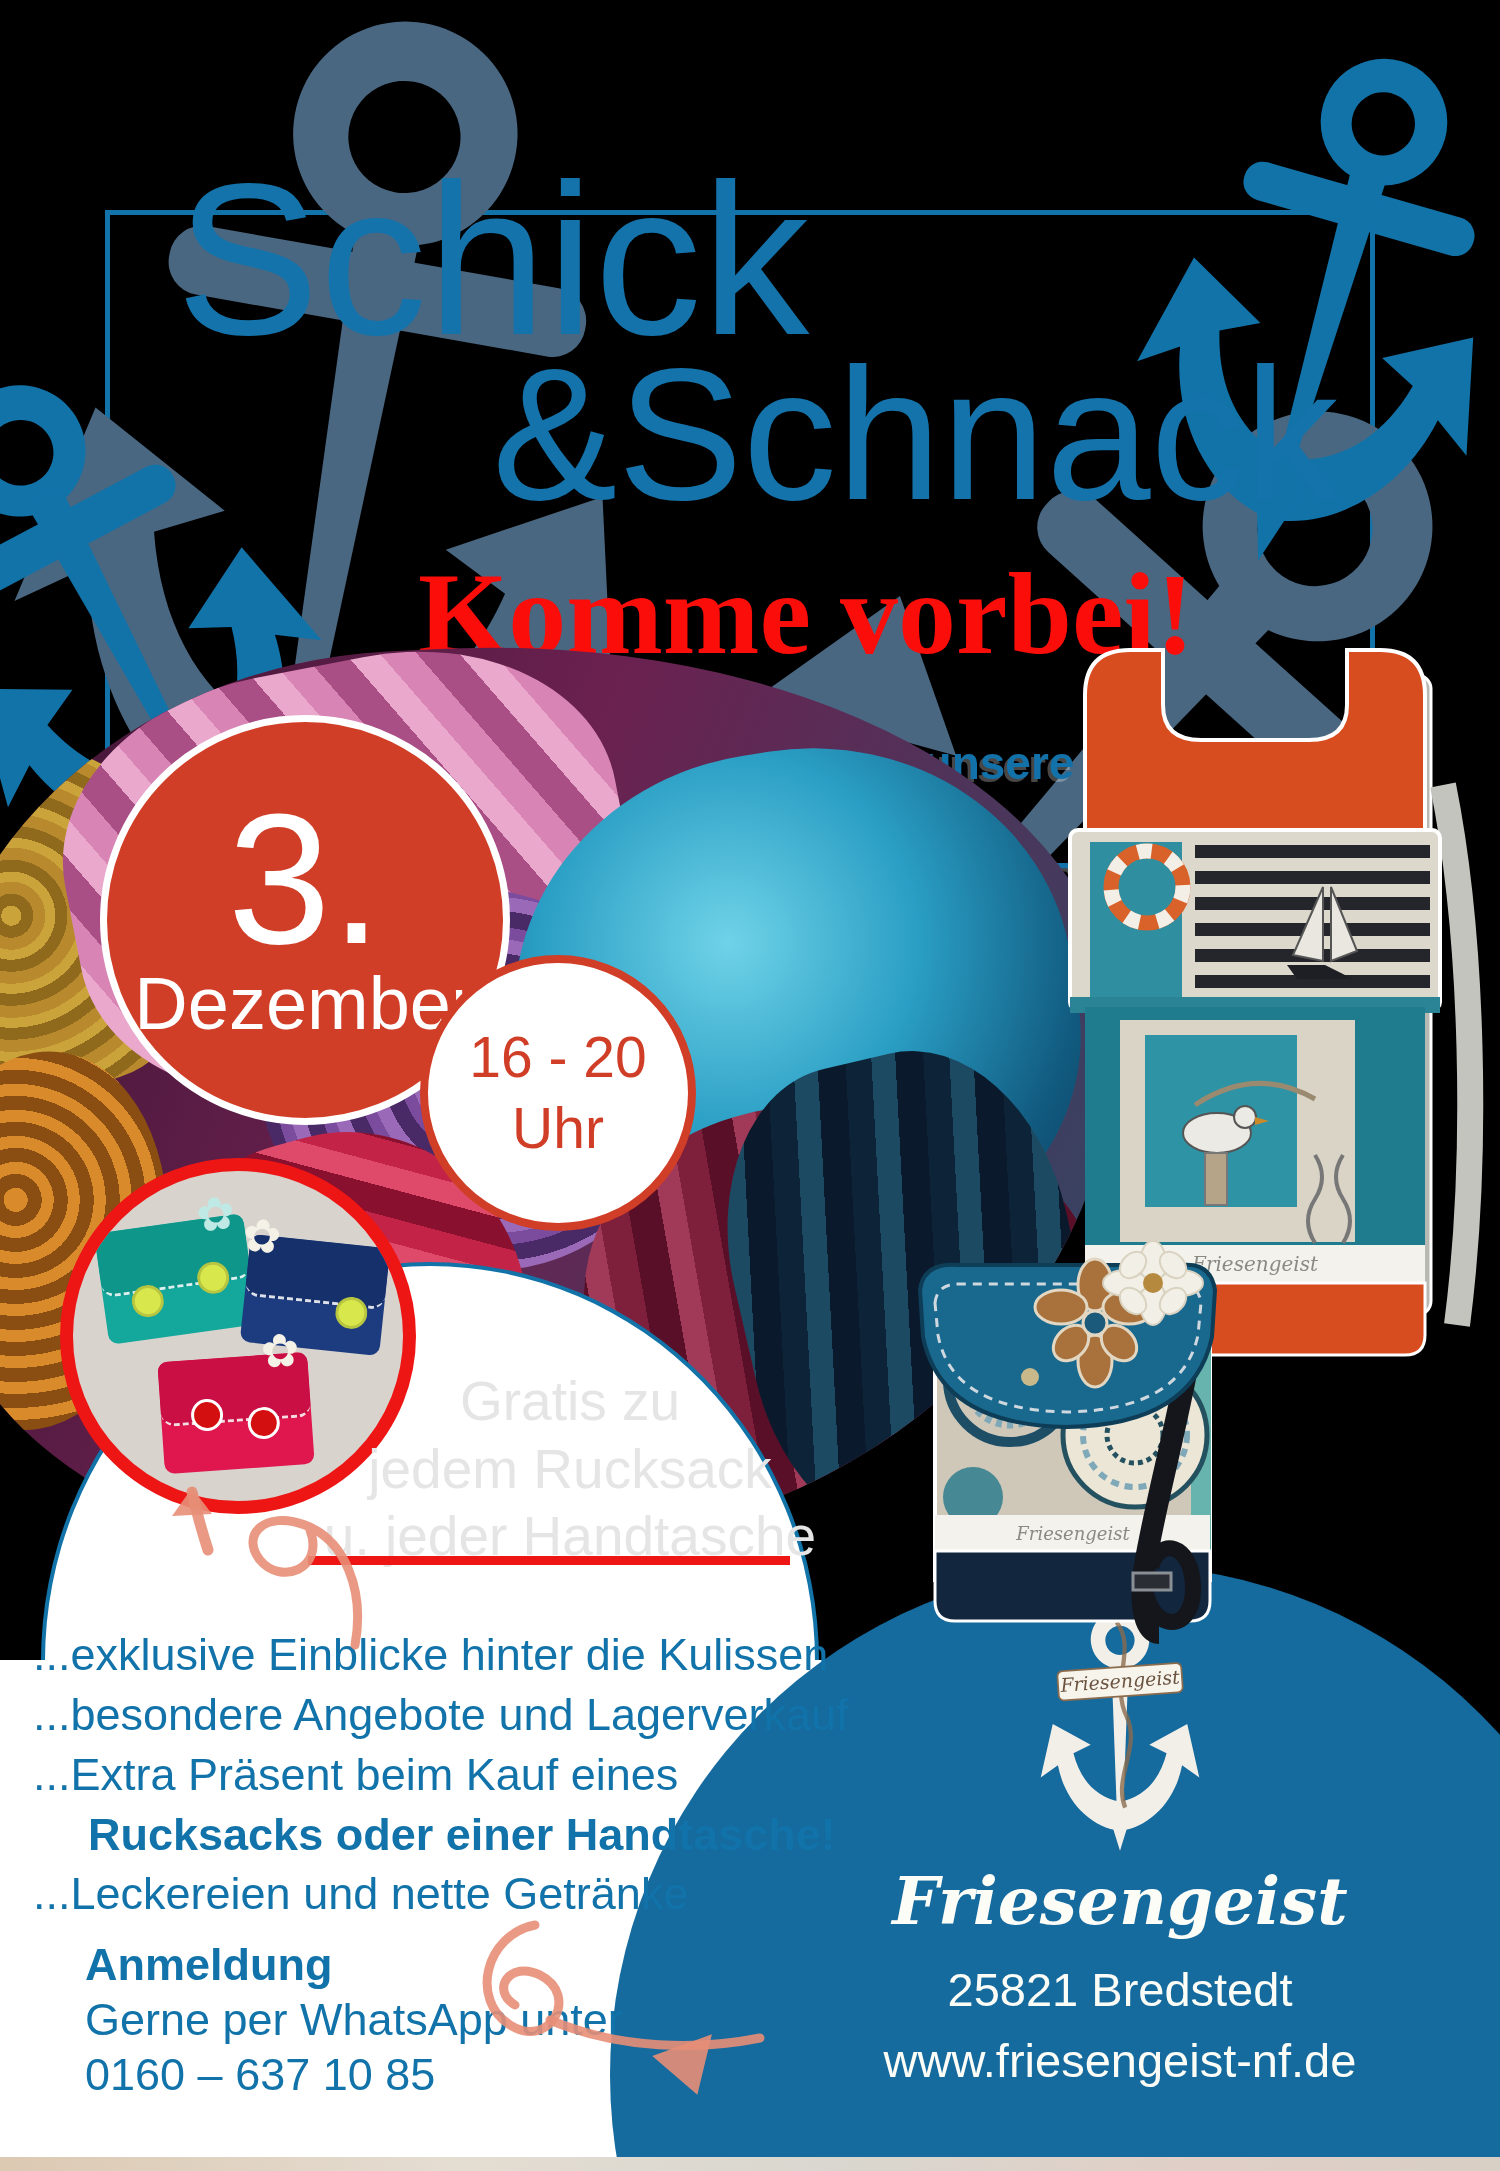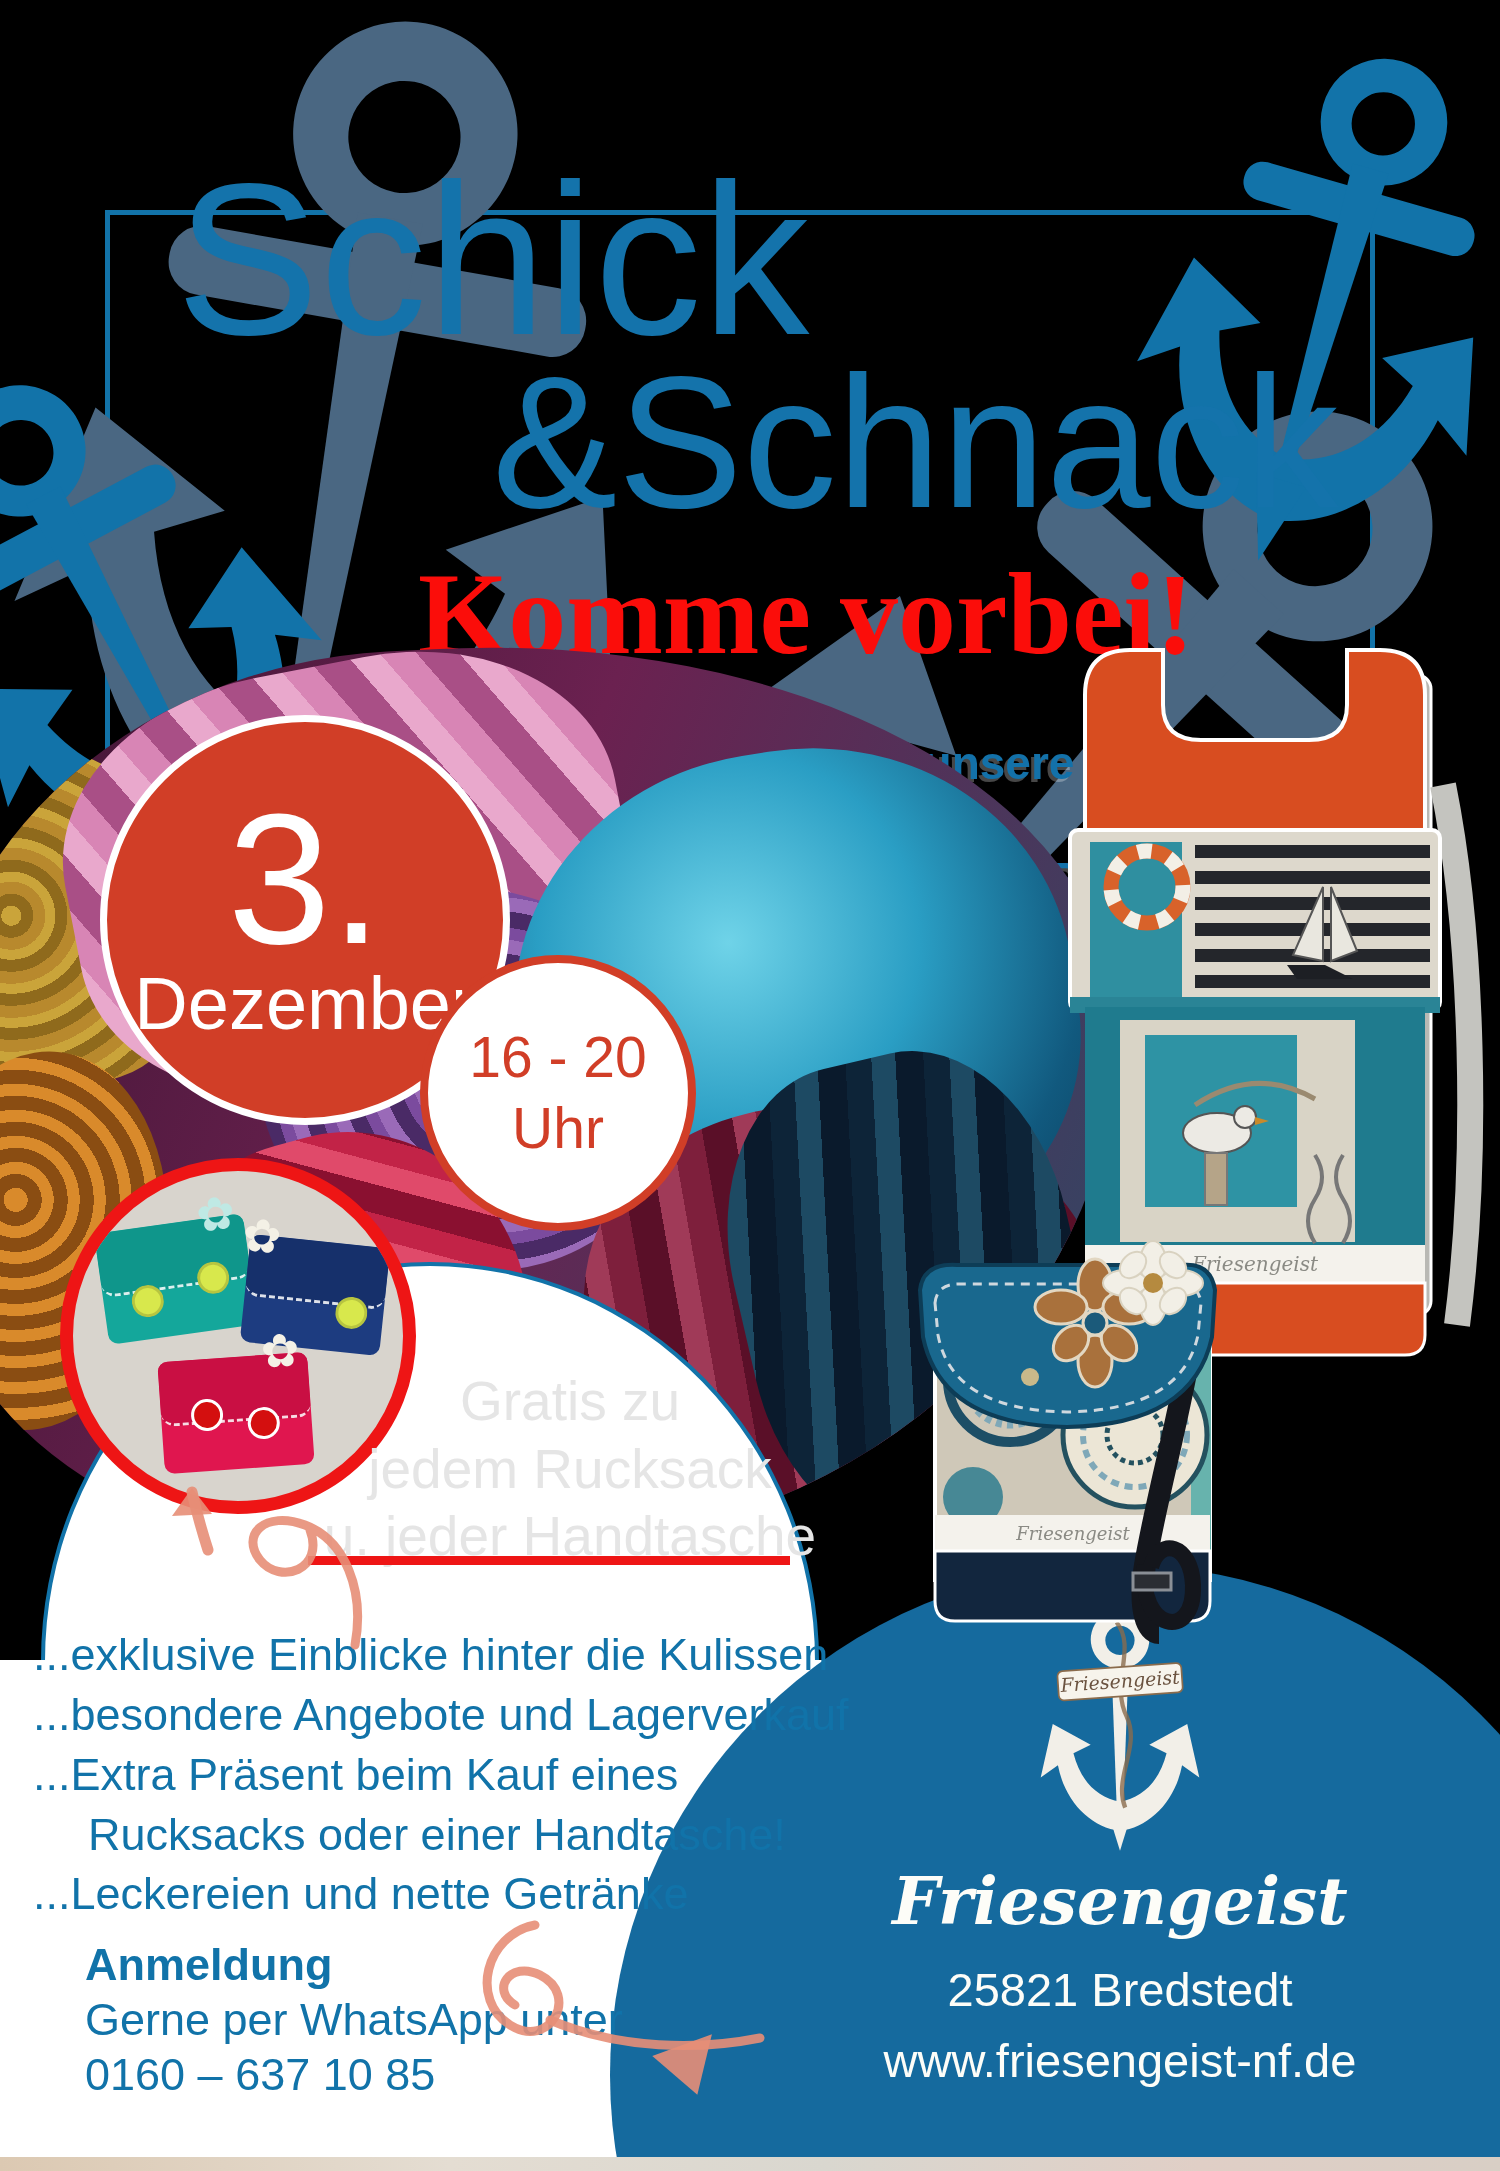--- a/index.html
+++ b/index.html
@@ -14,21 +14,21 @@
   #frame-right{left:1370px;top:210px;width:5px;height:960px;}
 
   
   .anchor-svg{position:absolute;z-index:2;}
   .anchor-dark{color:#4a6782;}
   .anchor-blue{color:#1273a9;}
 
   
   .headline{position:absolute;z-index:3;color:#1473ab;line-height:1;white-space:nowrap;}
   #title1{left:176px;top:152px;font-size:215px;}
-  #title2{left:492px;top:348px;font-size:188px;}
+  #title2{left:492px;top:340px;font-size:188px;}
   #headline-red{left:418px;top:556px;font-size:116px;font-family:"Liberation Serif",serif;
                 font-weight:700;color:#fb0d0a;z-index:3;position:absolute;line-height:1;white-space:nowrap;}
 
   
   #intro{left:555px;top:735px;width:750px;z-index:3;text-align:center;
          font-size:46px;font-weight:700;color:#1371a9;line-height:1.26;
          text-shadow:-3px 3px 0 rgba(255,255,255,0.28);}
 
   
   #fabric{left:-70px;top:645px;width:1190px;height:905px;z-index:4;overflow:hidden;
@@ -84,21 +84,21 @@
   .p-red{left:88px;top:186px;width:150px;height:112px;background:#e0164f;transform:rotate(-4deg);}
   .p-red .flap{background:#c90f43;}
 
   
   #gratis{left:270px;top:1368px;width:600px;z-index:9;text-align:center;color:#e5e5e5;
           font-size:55px;line-height:1.23;}
   #gratis-underline{left:308px;top:1556px;width:482px;height:9px;background:#ee1515;z-index:9;}
 
   
   #benefits{left:33px;top:1625px;width:840px;z-index:9;color:#1173a9;font-size:45px;line-height:1.33;}
-  #benefits .indent{padding-left:55px;}
+  #benefits .indent{padding-left:55px;font-weight:bold;}
 
   
   #signup{left:85px;top:1938px;width:600px;z-index:9;color:#1173a9;font-size:45px;line-height:1.22;}
   #signup .bold{font-weight:700;}
 
   
   .sketch{position:absolute;z-index:10;}
 
   
   #brand-circle{left:610px;top:1565px;width:1020px;height:1020px;z-index:6;border-radius:50%;

